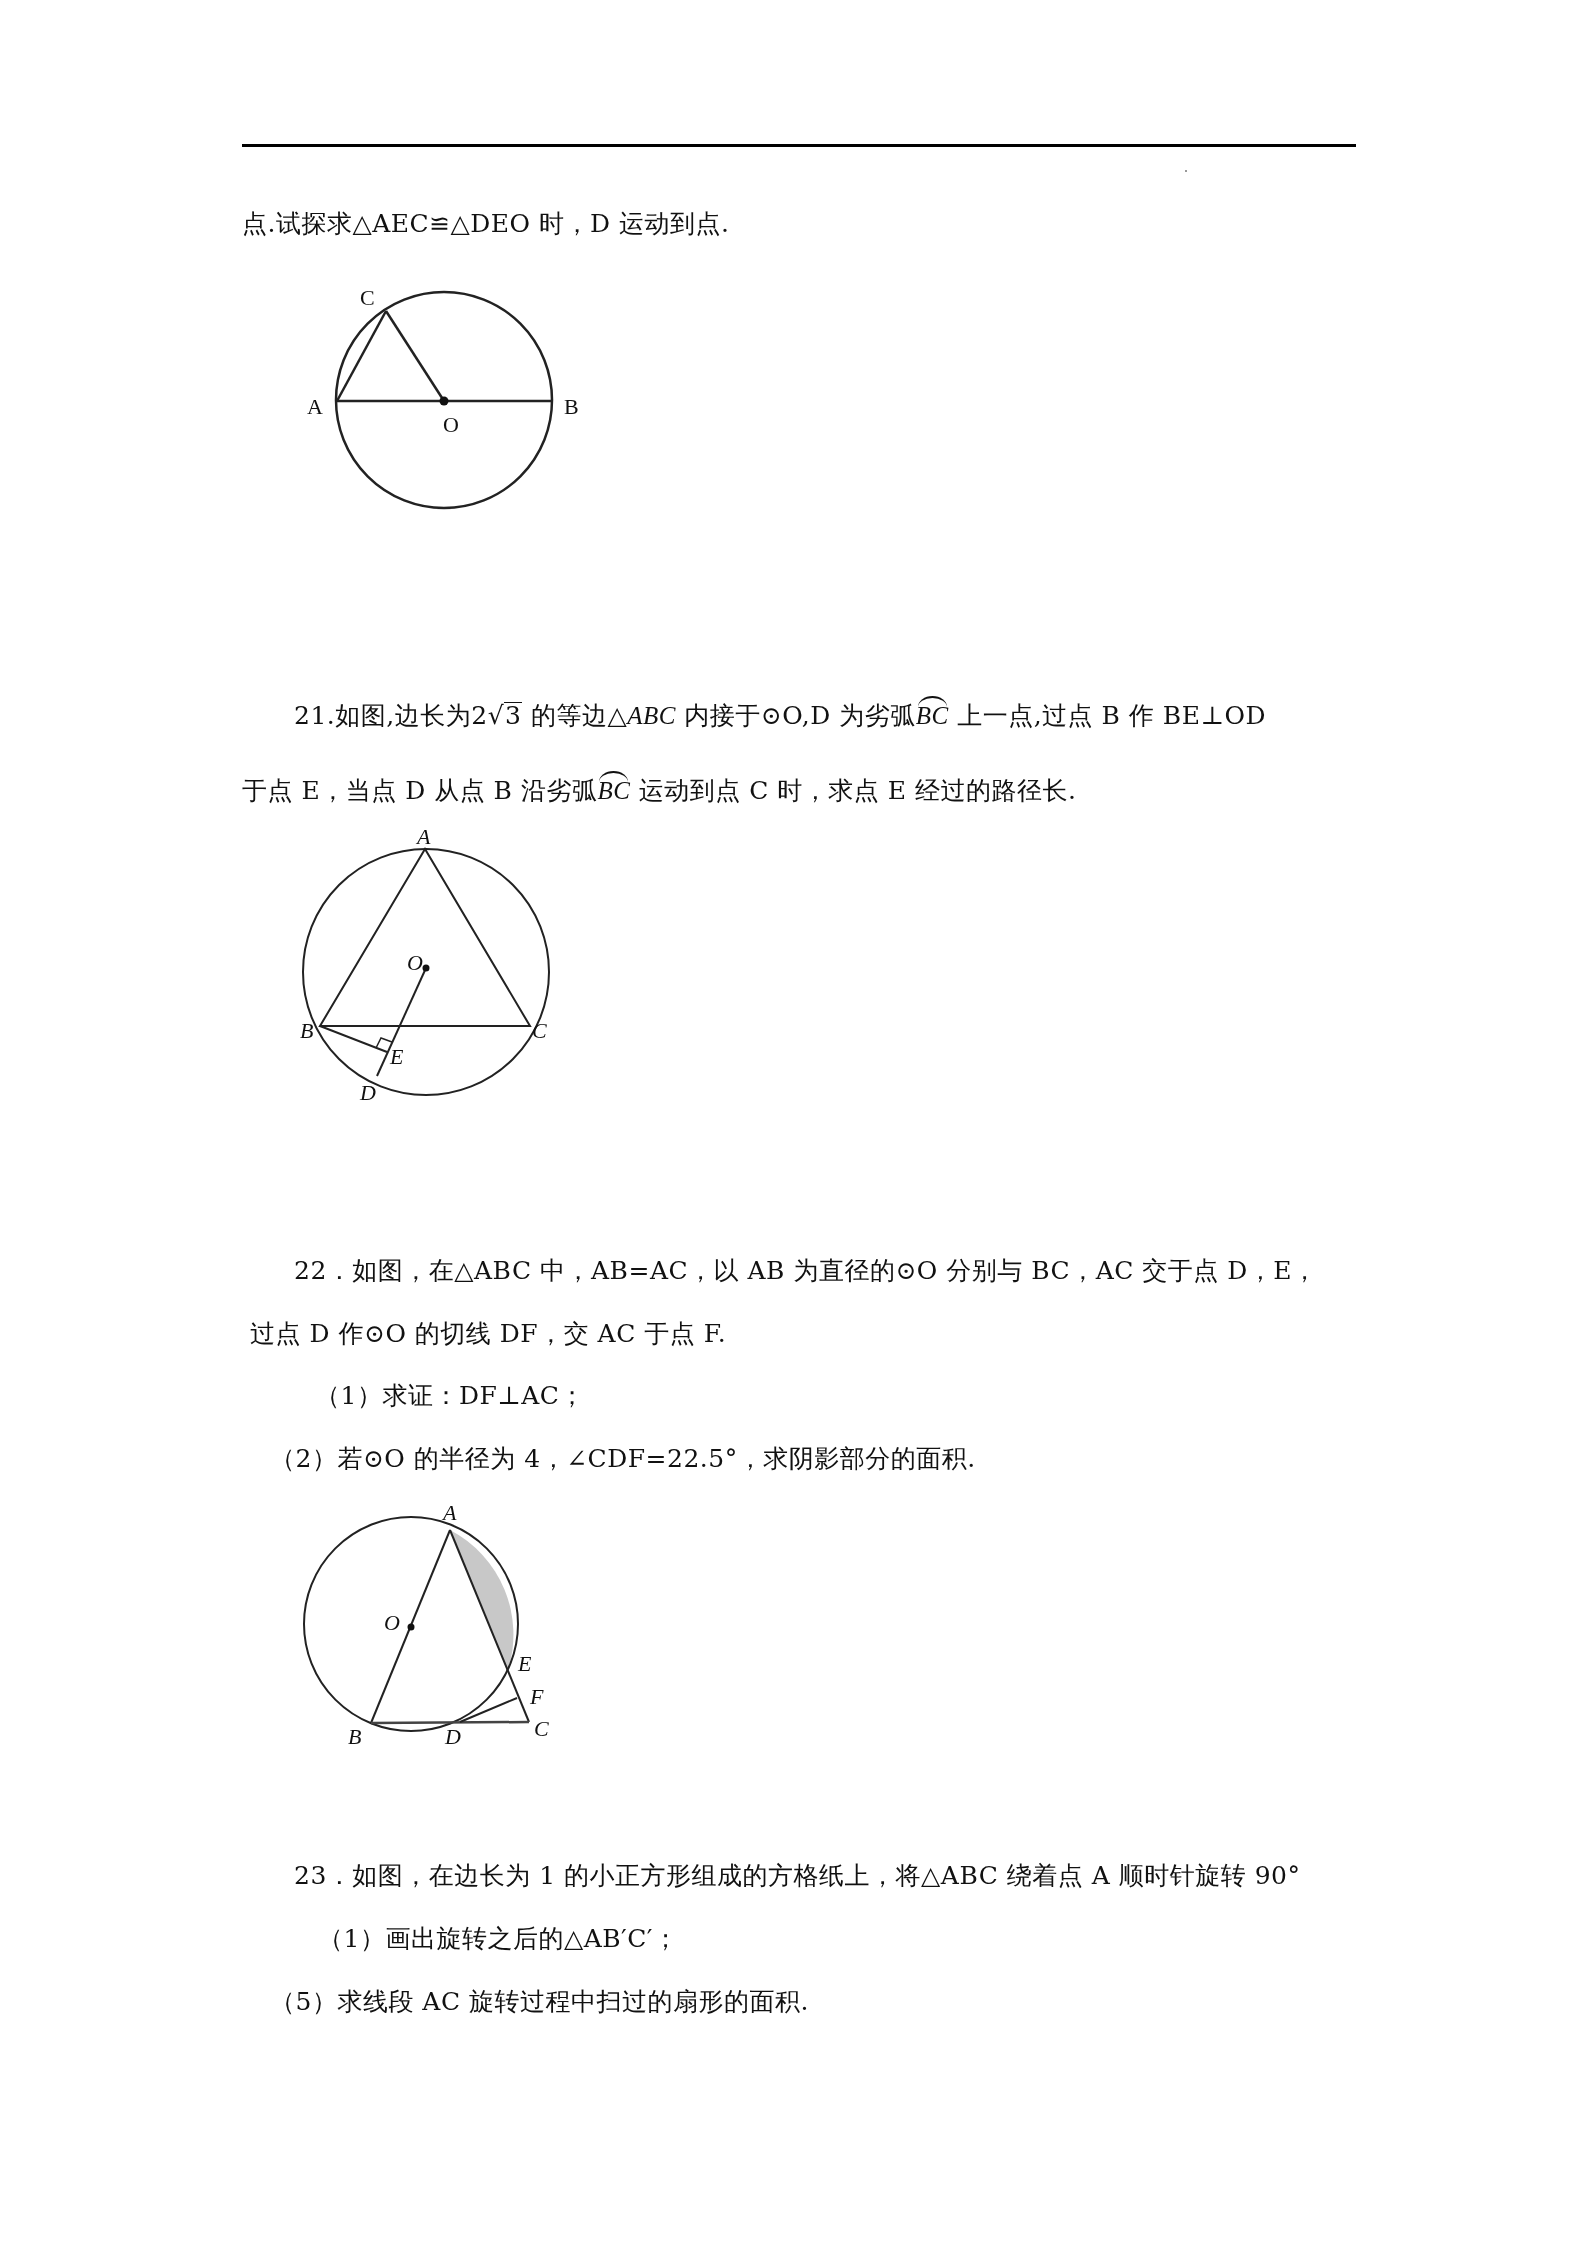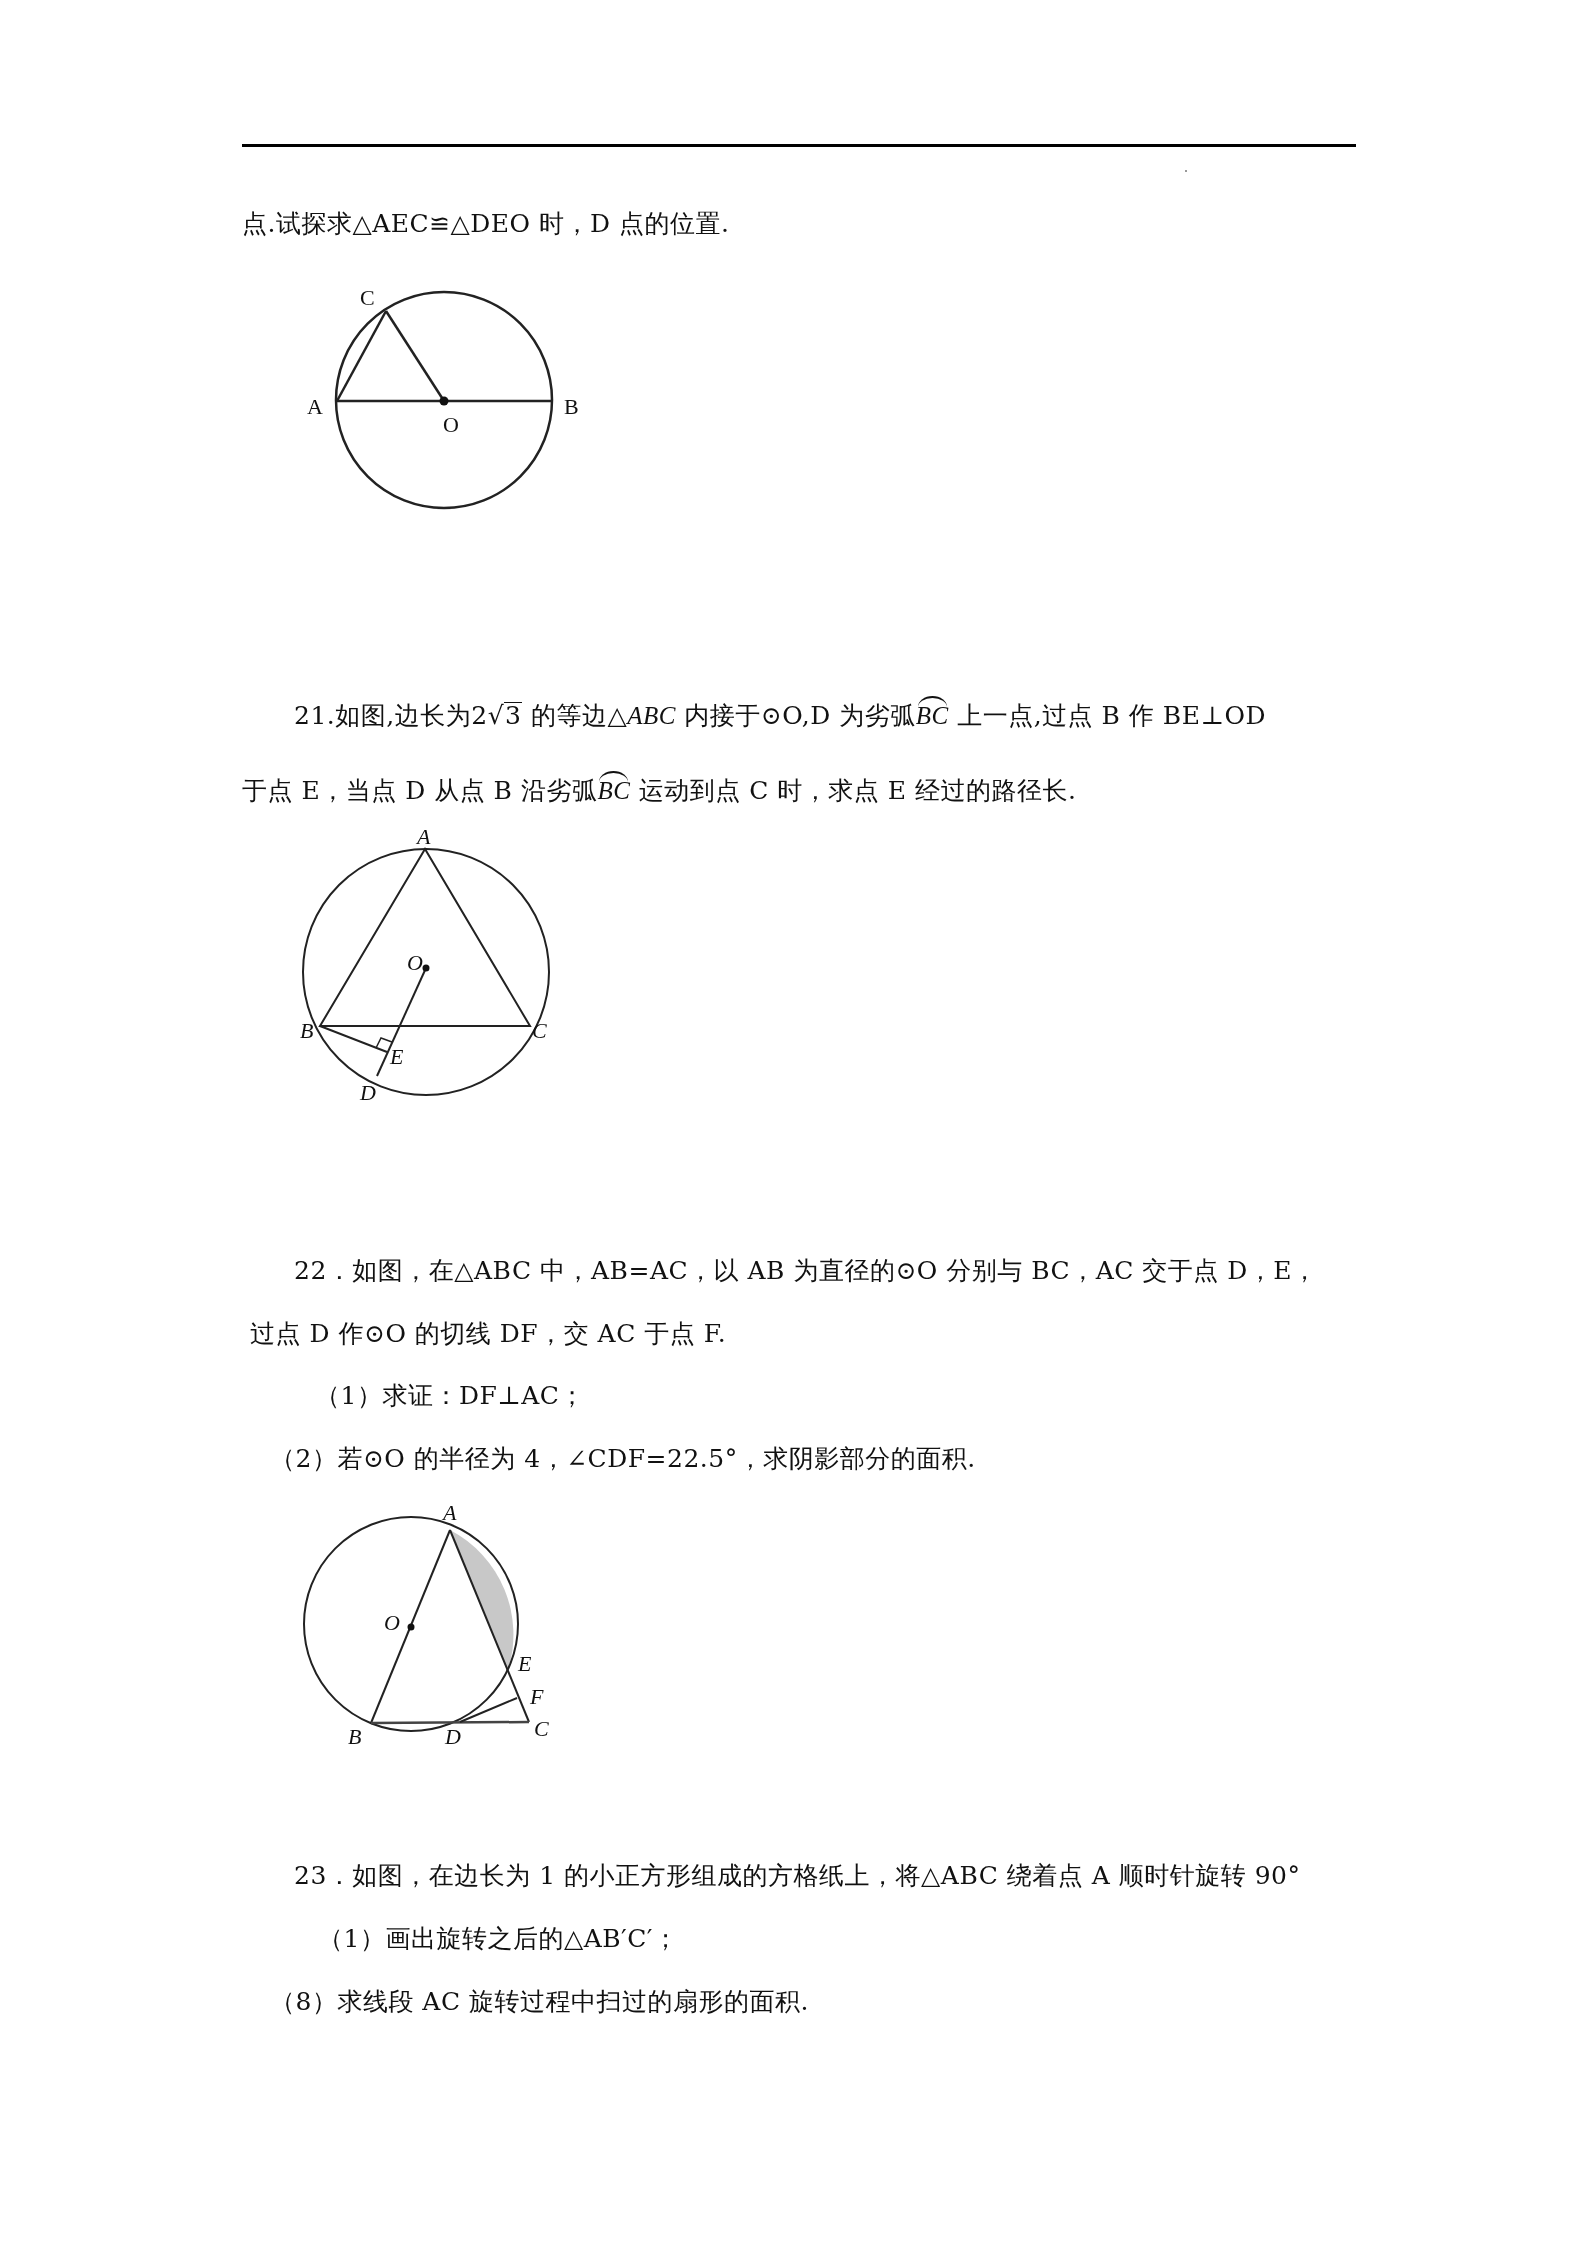--- a/index.html
+++ b/index.html
@@ -17,21 +17,21 @@
   svg text { font-family:"Liberation Serif","DejaVu Serif",serif; font-size:22px; fill:#111; }
   svg .up { font-family:"Liberation Serif",serif; font-style:normal; }
   svg .ital { font-style:italic; }
 </style>
 </head>
 <body>
 
 <div class="rule"></div>
 <div class="dot"></div>
 
-<div class="line" style="left:242px; top:208px;">点.试探求△AEC≌△DEO 时，D 点的位置.</div>
+<div class="line" style="left:242px; top:208px;">点.试探求△AEC≌△DEO 时，D 运动到点.</div>
 
 <svg style="left:280px; top:270px;" width="320" height="260">
   <circle cx="164" cy="130" r="108" fill="none" stroke="#222" stroke-width="2.5"></circle>
   <line x1="57" y1="131" x2="272" y2="131" stroke="#222" stroke-width="2.5"></line>
   <line x1="57" y1="131" x2="106" y2="41" stroke="#222" stroke-width="2.5"></line>
   <line x1="106" y1="41" x2="164" y2="131" stroke="#222" stroke-width="2.5"></line>
   <circle cx="164" cy="131" r="4.5" fill="#111"></circle>
   <text class="up" x="80" y="35">C</text>
   <text class="up" x="27" y="144">A</text>
   <text class="up" x="284" y="144">B</text>
@@ -81,13 +81,13 @@
   <text class="ital" x="104" y="130">O</text>
   <text class="ital" x="238" y="171">E</text>
   <text class="ital" x="250" y="204">F</text>
   <text class="ital" x="68" y="244">B</text>
   <text class="ital" x="165" y="244">D</text>
   <text class="ital" x="254" y="236">C</text>
 </svg>
 
 <div class="line" style="left:294px; top:1860px;">23．如图，在边长为 1 的小正方形组成的方格纸上，将△ABC 绕着点 A 顺时针旋转 90°</div>
 <div class="line" style="left:270px; top:1923px;margin-left:48px;">（1）画出旋转之后的△AB′C′；</div>
-<div class="line" style="left:270px; top:1986px;">（8）求线段 AC 旋转过程中扫过的扇形的面积.</div>
+<div class="line" style="left:270px; top:1986px;">（5）求线段 AC 旋转过程中扫过的扇形的面积.</div>
 
 </body></html>

